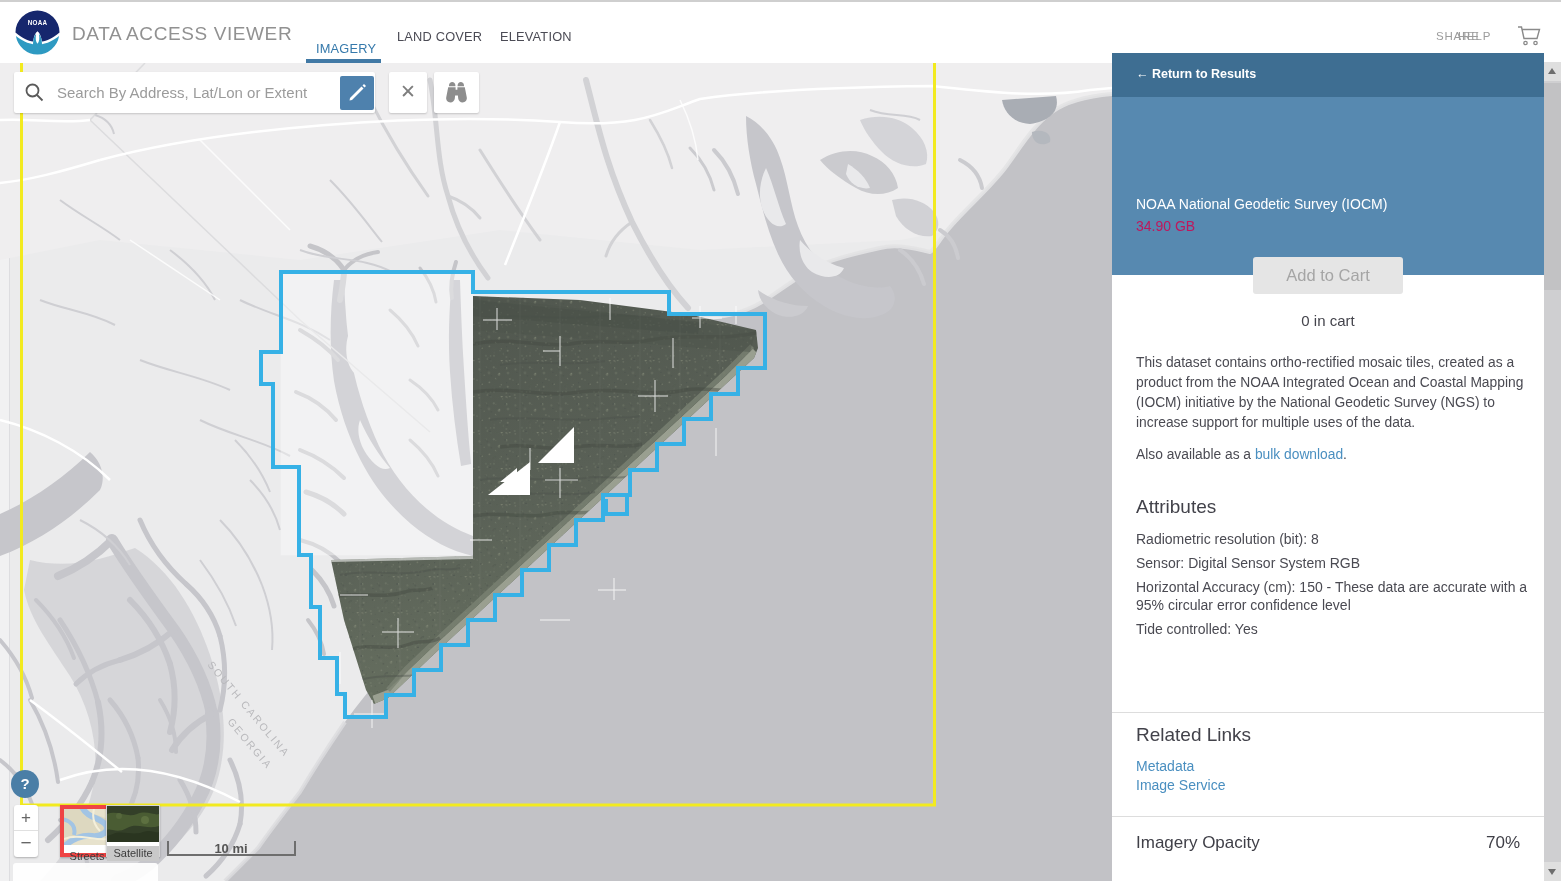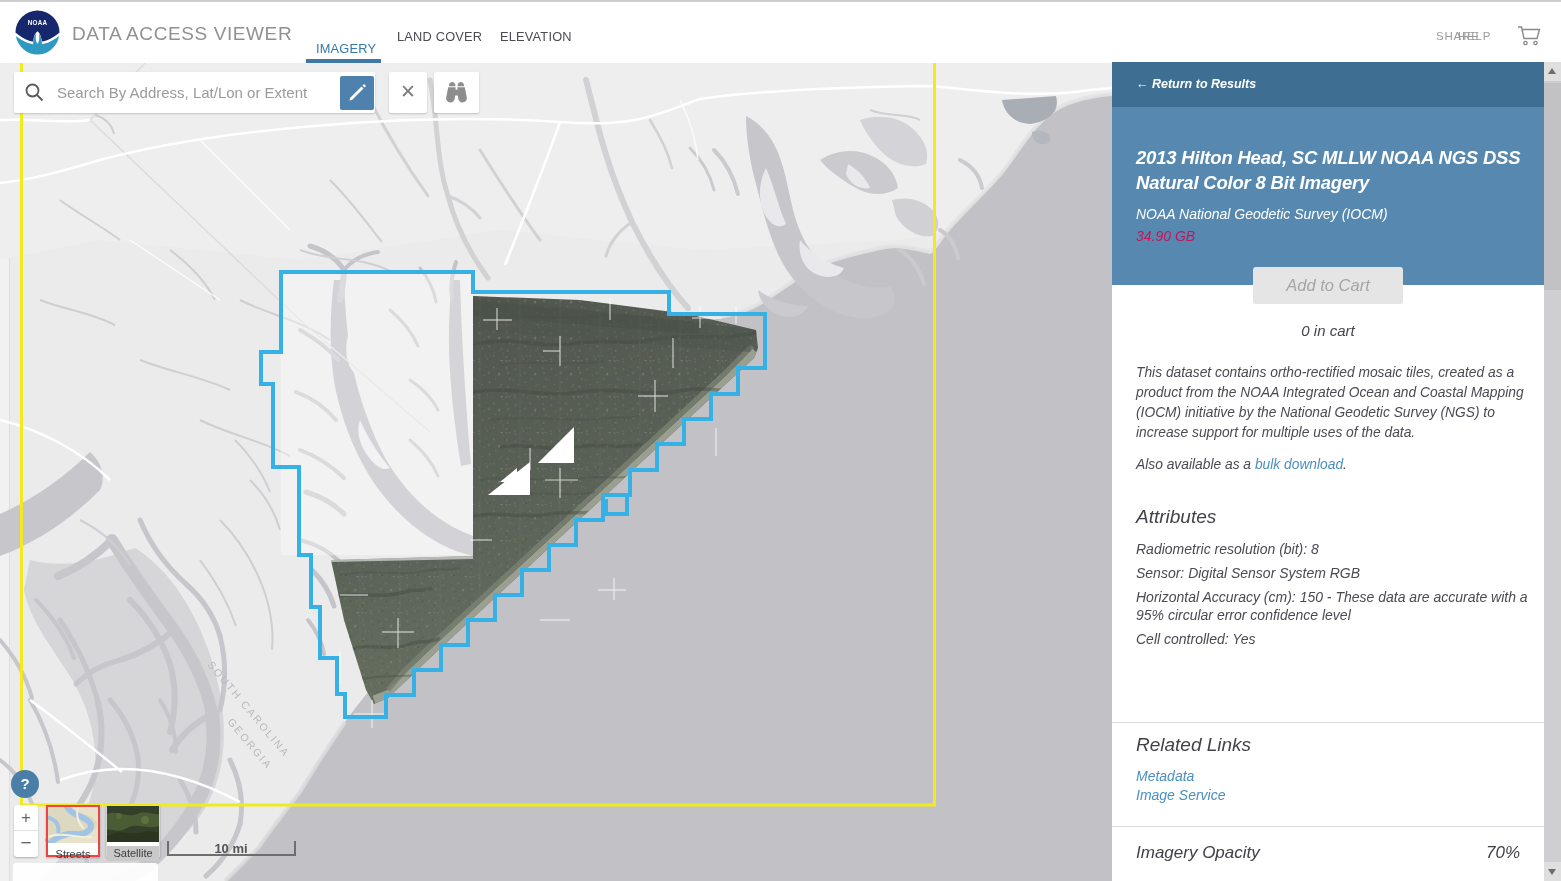--- a/index.html
+++ b/index.html
@@ -27,29 +27,29 @@
 #mag { position:absolute; left:24px; top:19px; z-index:21; }
 #pencilbtn { position:absolute; left:340px; top:13px; width:34px; height:34px; background:#4e81ad; border-radius:2px; z-index:21; }
 #xbtn { position:absolute; left:389px; top:9px; width:38px; height:41px; background:#fff; border-radius:2px; box-shadow:0 1px 2px rgba(0,0,0,.18); z-index:20; font-size:19px; color:#7e7e7e; text-align:center; line-height:40px; }
 #binbtn { position:absolute; left:434px; top:9px; width:45px; height:41px; background:#fff; border-radius:2px; box-shadow:0 1px 2px rgba(0,0,0,.18); z-index:20; }
 
 #helpbtn { position:absolute; left:11px; top:707px; width:28px; height:28px; border-radius:50%; background:#4a7ea6; color:#fff; font-size:15px; font-weight:bold; text-align:center; line-height:28px; z-index:20; }
 #zoomctl { position:absolute; left:14px; top:742px; width:24px; height:52px; background:#fff; border-radius:3px; box-shadow:0 1px 2px rgba(0,0,0,.25); z-index:20; }
 #zoomctl .zin { height:26px; border-bottom:1px solid #e0e0e0; text-align:center; line-height:25px; font-size:17px; color:#666; }
 #zoomctl .zout { height:25px; text-align:center; line-height:23px; font-size:19px; color:#666; }
 .thumb { position:absolute; top:742px; width:54px; height:52px; background:#fff; z-index:20; box-shadow:0 1px 2px rgba(0,0,0,.25); }
-#thstreets { left:46px; border:2px solid #ef4444; }
+#thstreets { left:60px; border:4px solid #ef4444; }
 #thsat { left:106px; border:1px solid #d5d5d5; }
 .thumb .img { width:100%; height:36px; }
 .thumb .lbl { width:100%; height:15px; font-size:11px; text-align:center; color:#3c3c3c; line-height:15px; }
 #thsat .lbl { background:#c9c9c9; }
 #scalebar { position:absolute; left:167px; top:775px; z-index:20; width:130px; }
 #attribox { position:absolute; left:13px; top:800px; width:145px; height:24px; background:rgba(255,255,255,.92); border-radius:3px; z-index:19; }
 
-#panel { position:absolute; left:1112px; top:62px; width:432px; height:819px; background:#fff; z-index:10;font-style:italic; }
+#panel { position:absolute; left:1112px; top:52px; width:432px; height:819px; background:#fff; z-index:10; }
 #pheadbar { position:absolute; left:0; top:0; width:432px; height:45px; background:#3e6e92; }
 #pblue { position:absolute; left:0; top:45px; width:432px; height:178px; background:#5789b0; }
 #preturn { position:absolute; left:24px; top:15px; font-size:12.5px; font-weight:bold; color:#fff; }
 #ptitle { position:absolute; left:24px; top:84px; font-size:18.5px; font-weight:bold; color:#fff; letter-spacing:-0.2px; line-height:24.5px; white-space:nowrap; }
 #psrc { position:absolute; left:24px; top:144px; font-size:14px; color:#fff; }
 #psize { position:absolute; left:24px; top:166px; font-size:14px; color:#be185d; }
 #addcart { position:absolute; left:141px; top:205px; width:150px; height:37px; background:#e5e5e5; border-radius:3px; font-size:16.5px; color:#a5a5a5; text-align:center; line-height:37px; }
 #incart { position:absolute; left:0; top:260px; width:432px; text-align:center; font-size:15px; color:#44444c; }
 #pdesc { position:absolute; left:24px; top:301px; width:400px; font-size:13.8px; line-height:20px; color:#4a4a52; white-space:nowrap; }
 #palso { position:absolute; left:24px; top:395px; font-size:13.8px; color:#4a4a52; }
@@ -436,33 +436,32 @@
       <path d="M1,3 L1,17 L128,17 L128,3" fill="none" stroke="#6e6e6e" stroke-width="2"></path>
       <text x="64" y="15" font-size="13" font-weight="bold" fill="#555" text-anchor="middle" font-family="Liberation Sans">10 mi</text>
     </svg>
     <div id="attribox"></div>
   </div>
 
   <div id="panel">
     <div id="pheadbar"></div>
     <div id="pblue"></div>
     <div id="preturn">← Return to Results</div>
-    <div id="ptitle">2013 Hilton Head, SC MLLW NOAA NGS DSS<br>Natural Color 8 Bit Imagery</div>
     <div id="psrc">NOAA National Geodetic Survey (IOCM)</div>
     <div id="psize">34.90 GB</div>
     <div id="addcart">Add to Cart</div>
     <div id="incart">0 in cart</div>
     <div id="pdesc">This dataset contains ortho-rectified mosaic tiles, created as a<br>product from the NOAA Integrated Ocean and Coastal Mapping<br>(IOCM) initiative by the National Geodetic Survey (NGS) to<br>increase support for multiple uses of the data.</div>
     <div id="palso">Also available as a <span class="plink">bulk download</span>.</div>
     <div id="pattr-h">Attributes</div>
     <div id="pattr">
       <div>Radiometric resolution (bit): 8</div>
       <div>Sensor: Digital Sensor System RGB</div>
       <div>Horizontal Accuracy (cm): 150 - These data are accurate with a<br>95% circular error confidence level</div>
-      <div>Cell controlled: Yes</div>
+      <div>Tide controlled: Yes</div>
     </div>
     <div id="psep1"></div>
     <div id="prel-h">Related Links</div>
     <div id="prel"><span class="plink">Metadata</span><br><span class="plink">Image Service</span></div>
     <div id="psep2"></div>
     <div id="popac">Imagery Opacity</div>
     <div id="popacval">70%</div>
   </div>
 
   <div id="sbar">

